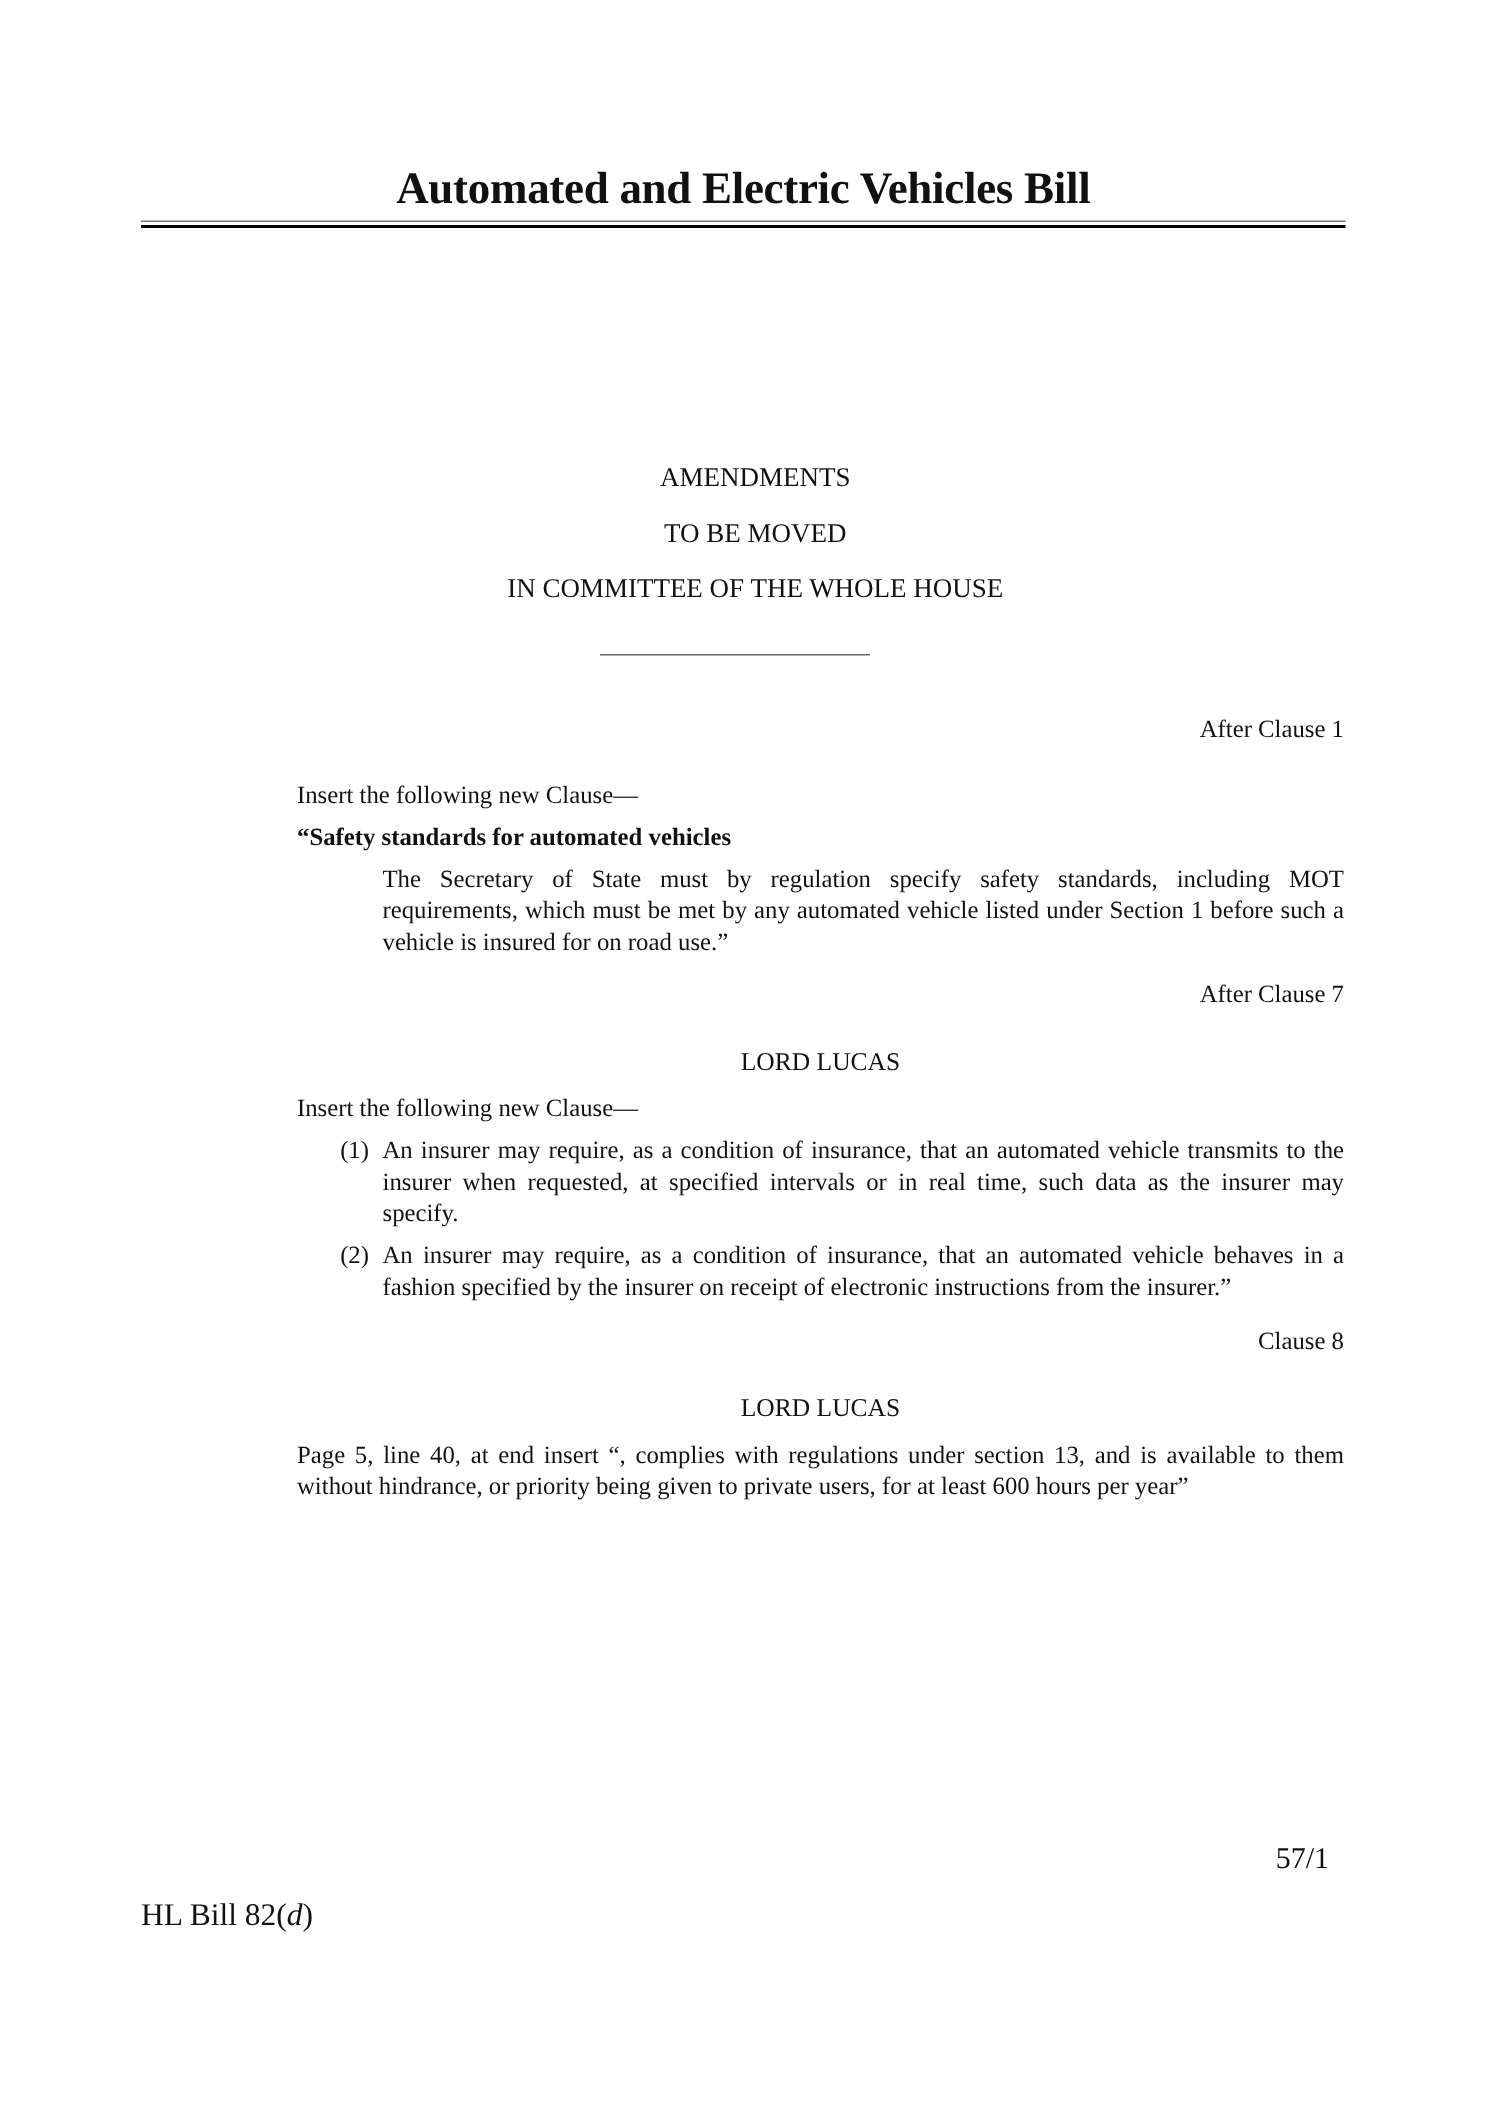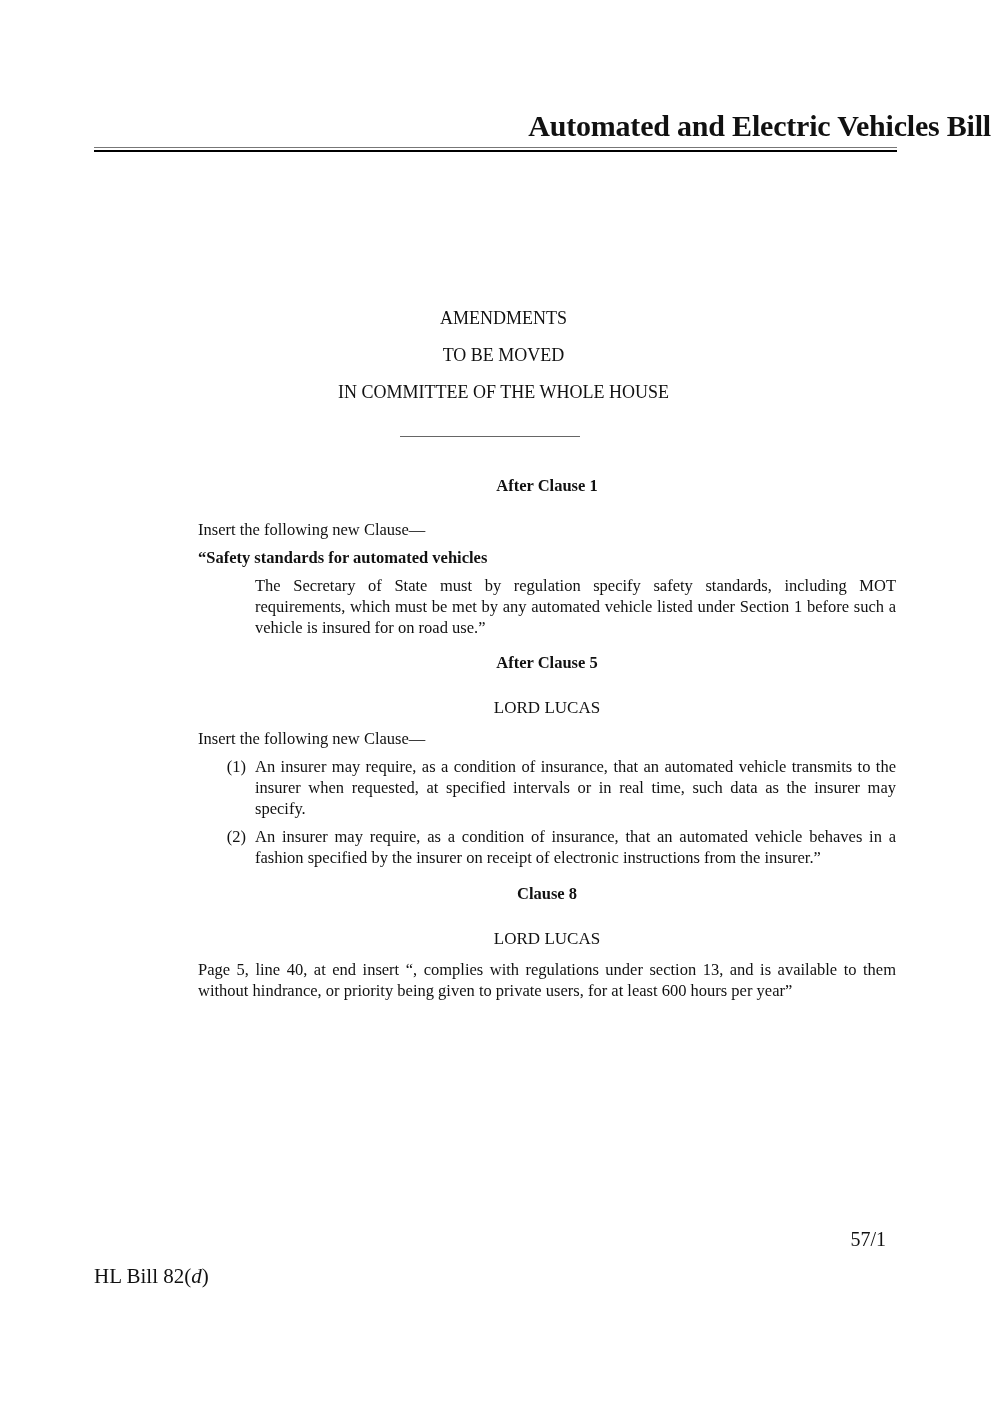--- a/index.html
+++ b/index.html
@@ -13,21 +13,21 @@
     position: relative;
     overflow: hidden;
     font-family: "Liberation Serif", "DejaVu Serif", serif;
     color: #111111;
   }
   .page-title {
     position: absolute;
     left: 0;
     width: 991px;
     top: 106px;
-    text-align: right;
+    text-align: center;
     font-size: 30px;
     font-weight: bold;
     letter-spacing: -0.2px;
     line-height: 40px;
     margin: 0;
   }
   .rule-thin {
     position: absolute;
     left: 94px;
     width: 803px;
@@ -66,22 +66,22 @@
   }
   .content {
     position: absolute;
     left: 198px;
     width: 698px;
     top: 474px;
     font-size: 16.5px;
     line-height: 21px;
   }
   .center-bold {
-    text-align: center;
-    font-weight: bold;
+    text-align: right;
+    font-weight: normal;
     margin: 0 0 21px 0;
     line-height: 24px;
   }
   .member {
     text-align: center;
     margin: 0 0 8px 0;
     line-height: 24px;
     font-size: 17px;
   }
   .instr {
@@ -155,21 +155,21 @@
 <div class="content">
 
   <section>
     <p class="center-bold">After Clause 1</p>
     <p class="instr">Insert the following new Clause—</p>
     <p class="clause-title">“Safety standards for automated vehicles</p>
     <p class="indent-para">The Secretary of State must by regulation specify safety standards, including MOT requirements, which must be met by any automated vehicle listed under Section 1 before such a vehicle is insured for on road use.”</p>
   </section>
 
   <section>
-    <p class="center-bold">After Clause 5</p>
+    <p class="center-bold">After Clause 7</p>
     <p class="member">LORD LUCAS</p>
     <p class="instr">Insert the following new Clause—</p>
     <div class="sub">
       <div class="sub-num"><span>(1)</span></div>
       <div class="sub-text">An insurer may require, as a condition of insurance, that an automated vehicle transmits to the insurer when requested, at specified intervals or in real time, such data as the insurer may specify.</div>
     </div>
     <div class="sub last-sub">
       <div class="sub-num"><span>(2)</span></div>
       <div class="sub-text">An insurer may require, as a condition of insurance, that an automated vehicle behaves in a fashion specified by the insurer on receipt of electronic instructions from the insurer.”</div>
     </div>

